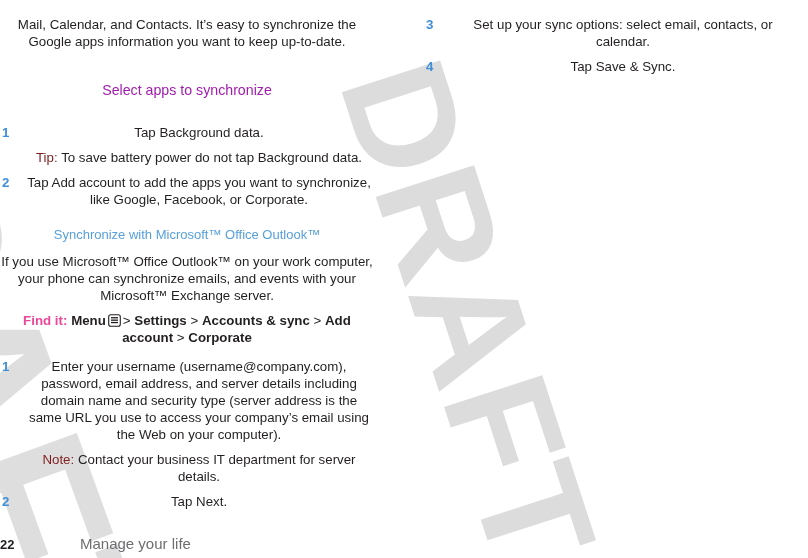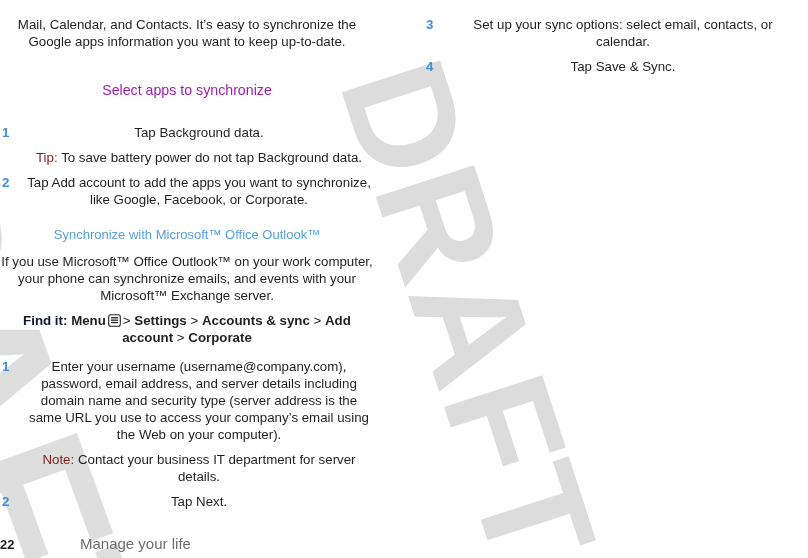--- a/index.html
+++ b/index.html
@@ -86,21 +86,21 @@
     font-weight: normal;
     margin: 0;
   }
 
   .find-it {
     font-size: 13.3px;
     line-height: 17px;
     font-weight: bold;
     color: #231f20;
   }
-  .find-it .label { color: #0f172a; }
+  .find-it .label { color: #ec4899; }
   .find-it .plain { font-weight: bold; }
   .find-it .sep   { font-weight: normal; }
 
   
   ol.steps {
     list-style: none;
     margin: 0;
     padding: 0;
   }
   ol.steps > li {

